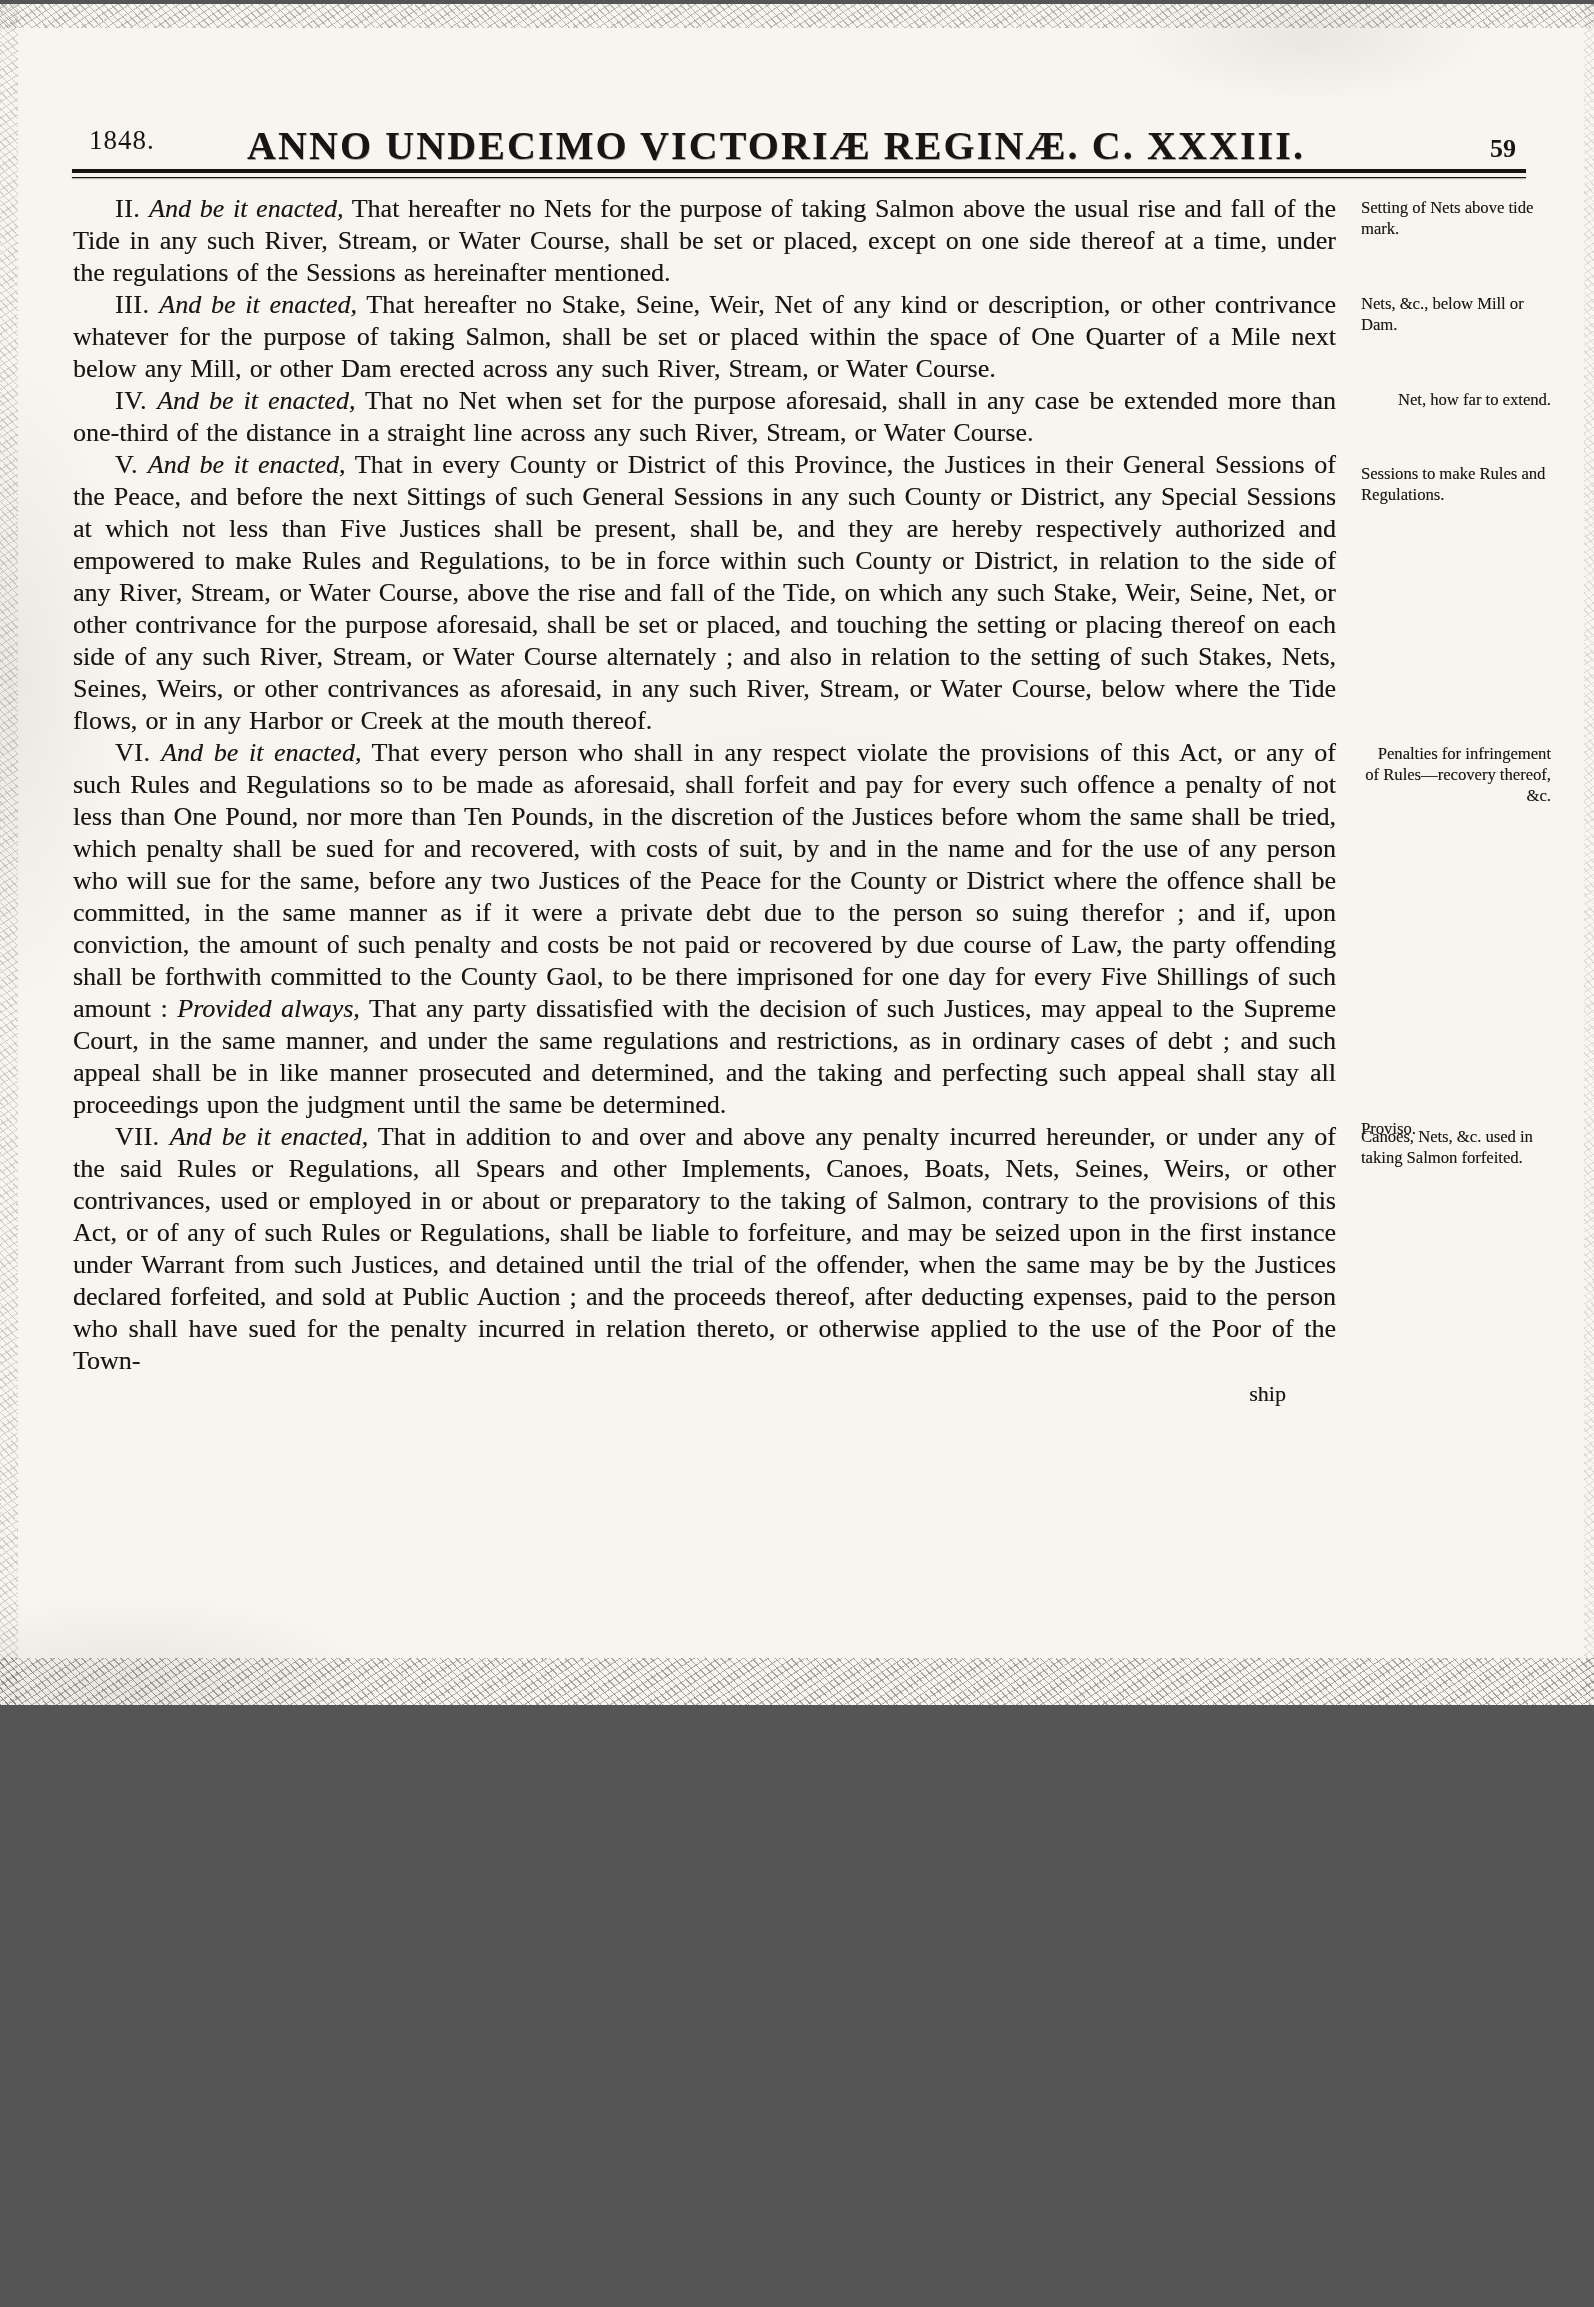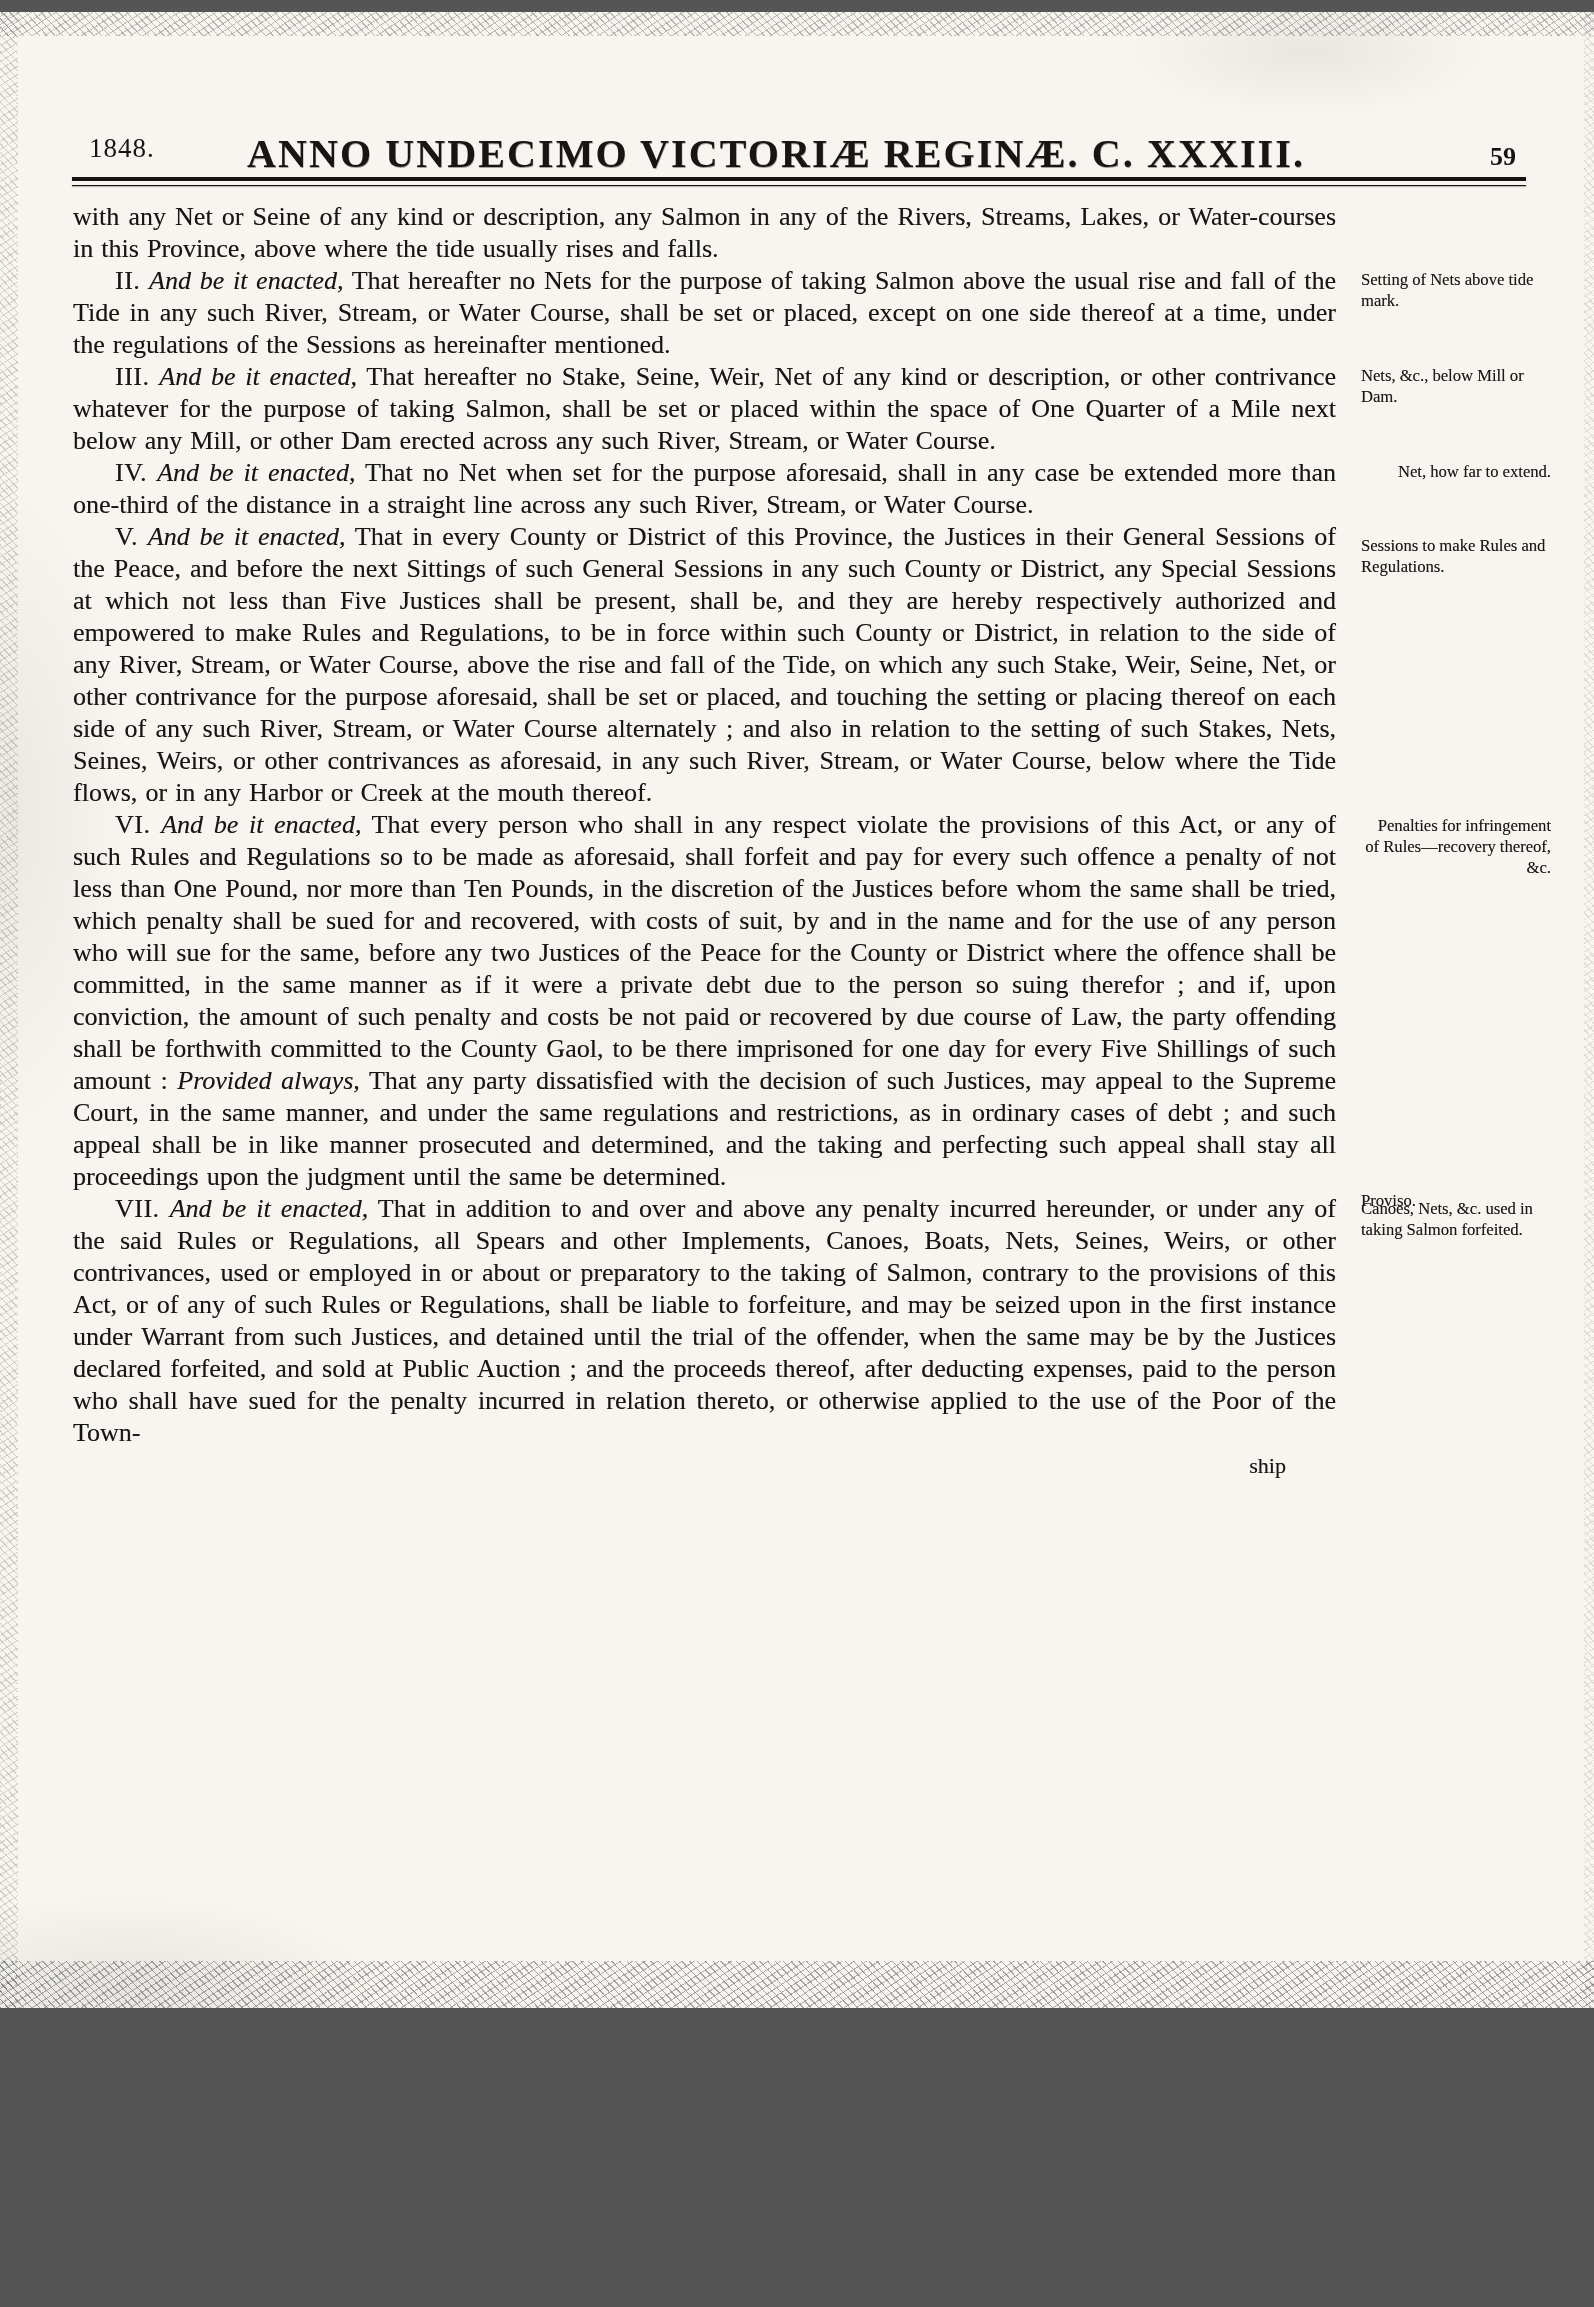--- a/index.html
+++ b/index.html
@@ -1,20 +1,20 @@
 <!DOCTYPE html>
 <html style="font-size:8.3px"><head>
 <meta charset="utf-8">
 <style>
   html, body { margin: 0; padding: 0; background: #555; }
   .page {
     position: relative;
     width: 1595px;
-    height: 1996px;
-    margin: 12px auto;
+    height: 1701px;
+    margin: 4px auto;
     background-color: #f7f5ef;
     background-image:
       radial-gradient(ellipse 259px 93px at 82% 2%, rgba(40,40,40,.07), transparent 70%),
       radial-gradient(ellipse 362px 135px at 8% 99%, rgba(40,40,40,.08), transparent 70%),
       radial-gradient(ellipse 466px 259px at 50% 50%, rgba(60,55,40,.03), transparent 75%),
       radial-gradient(ellipse 155px 466px at 1% 40%, rgba(30,30,30,.06), transparent 70%);
     font-family: "Liberation Serif", "DejaVu Serif", serif;
     color: #181614;
     overflow: hidden;
   }
@@ -106,23 +106,20 @@
   <header class="page-header">
     <span class="year">1848.</span>
     <div class="title">ANNO UNDECIMO VICTORIÆ REGINÆ. C. XXXIII.</div>
     <span class="pageno">59</span>
   </header>
 
   <div class="double-rule"></div>
 
   <main class="content">
 
-    <section class="para">
-      <p class="body-text noindent"><span>with any Net or Seine of any kind or description, any Salmon in any of the Rivers, Streams, Lakes, or Water-courses in this Province, above where the tide usually rises and falls.</span></p>
-    </section>
 
     <section class="para">
       <p class="body-text"><span class="num">II.</span> <span class="enacted">And be it enacted,</span> <span>That hereafter no Nets for the purpose of taking Salmon above the usual rise and fall of the Tide in any such River, Stream, or Water Course, shall be set or placed, except on one side thereof at a time, under the regulations of the Sessions as hereinafter mentioned.</span></p>
       <aside class="note" style="top: 4.1px;">Setting of Nets above tide mark.</aside>
     </section>
 
     <section class="para">
       <p class="body-text"><span class="num">III.</span> <span class="enacted">And be it enacted,</span> <span>That hereafter no Stake, Seine, Weir, Net of any kind or description, or other contrivance whatever for the purpose of taking Salmon, shall be set or placed within the space of One Quarter of a Mile next below any Mill, or other Dam erected across any such River, Stream, or Water Course.</span></p>
       <aside class="note" style="top: 4.1px;">Nets, &amp;c., below Mill or Dam.</aside>
     </section>

